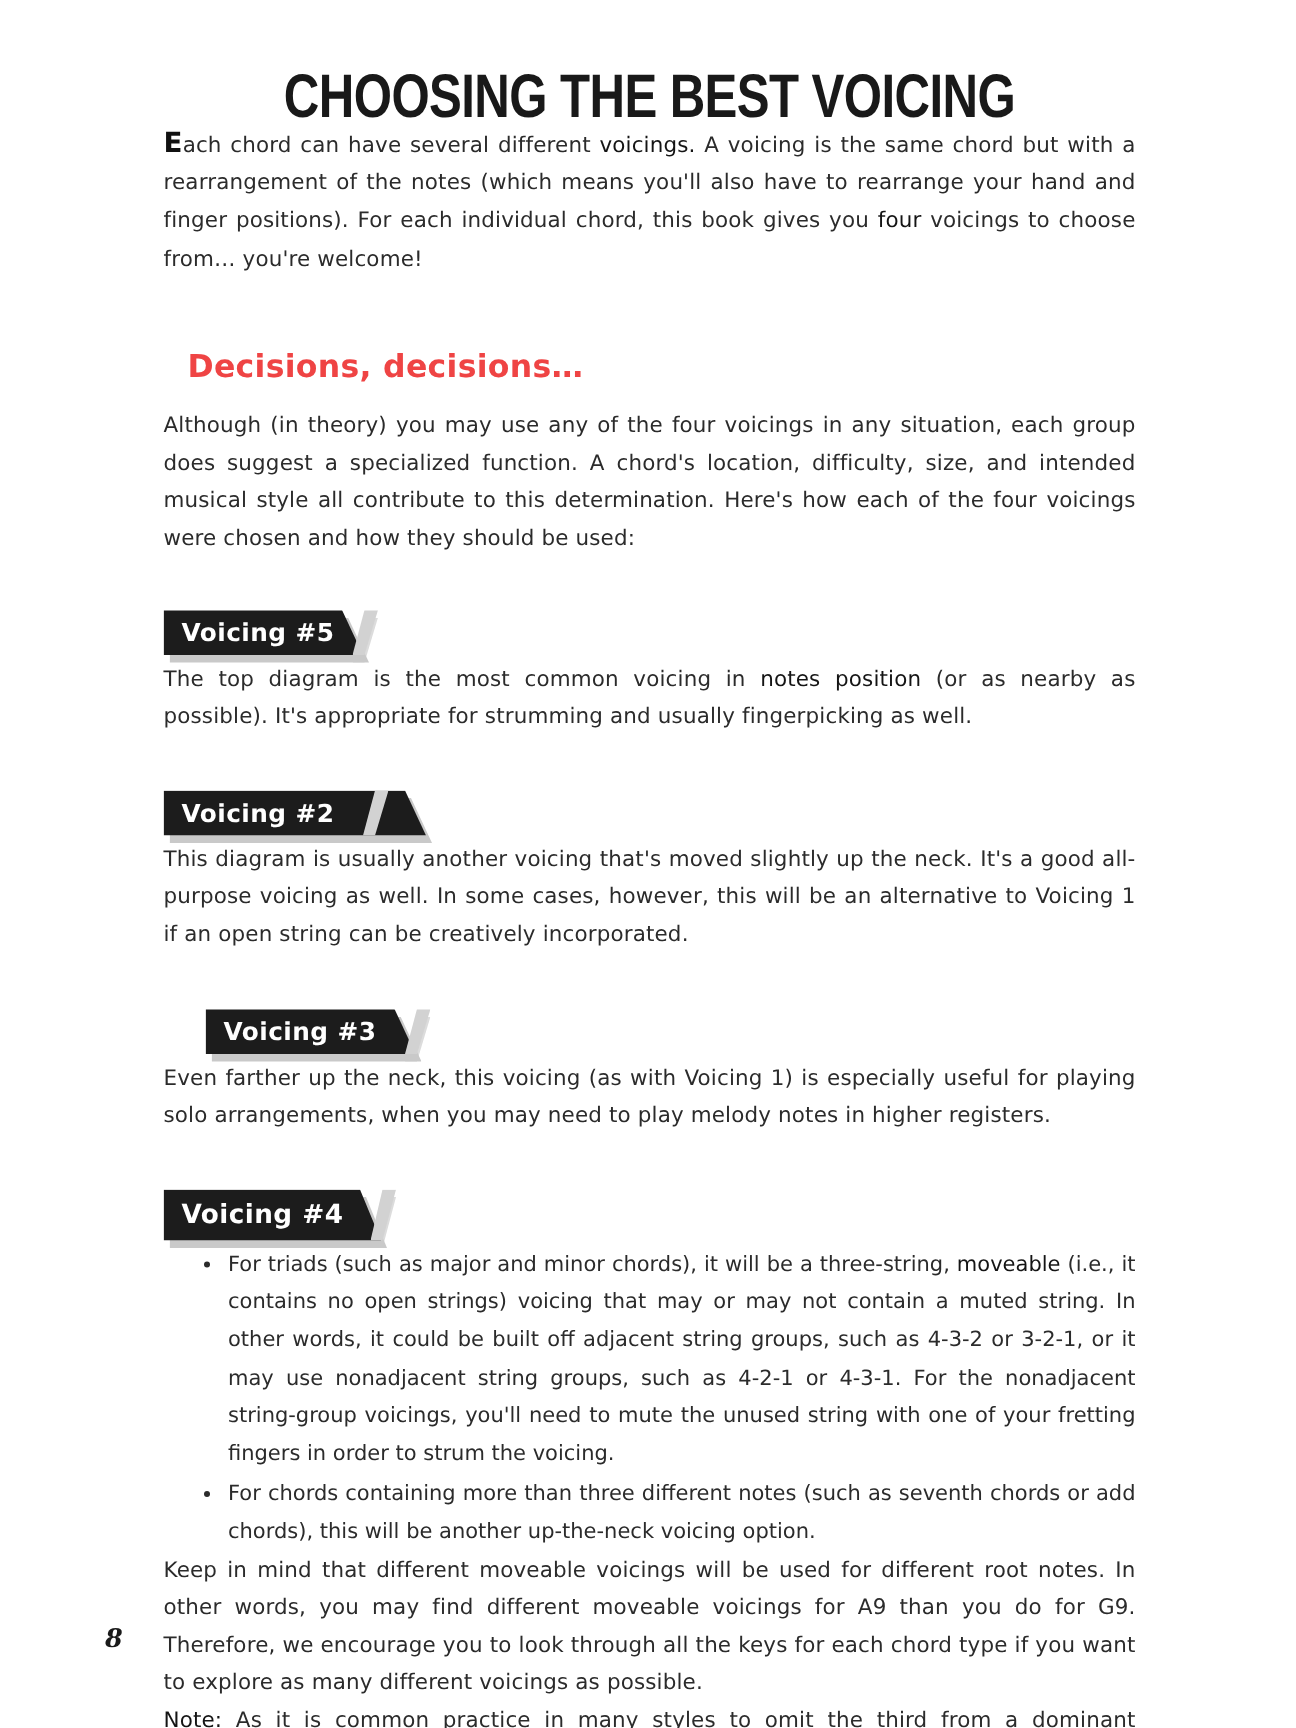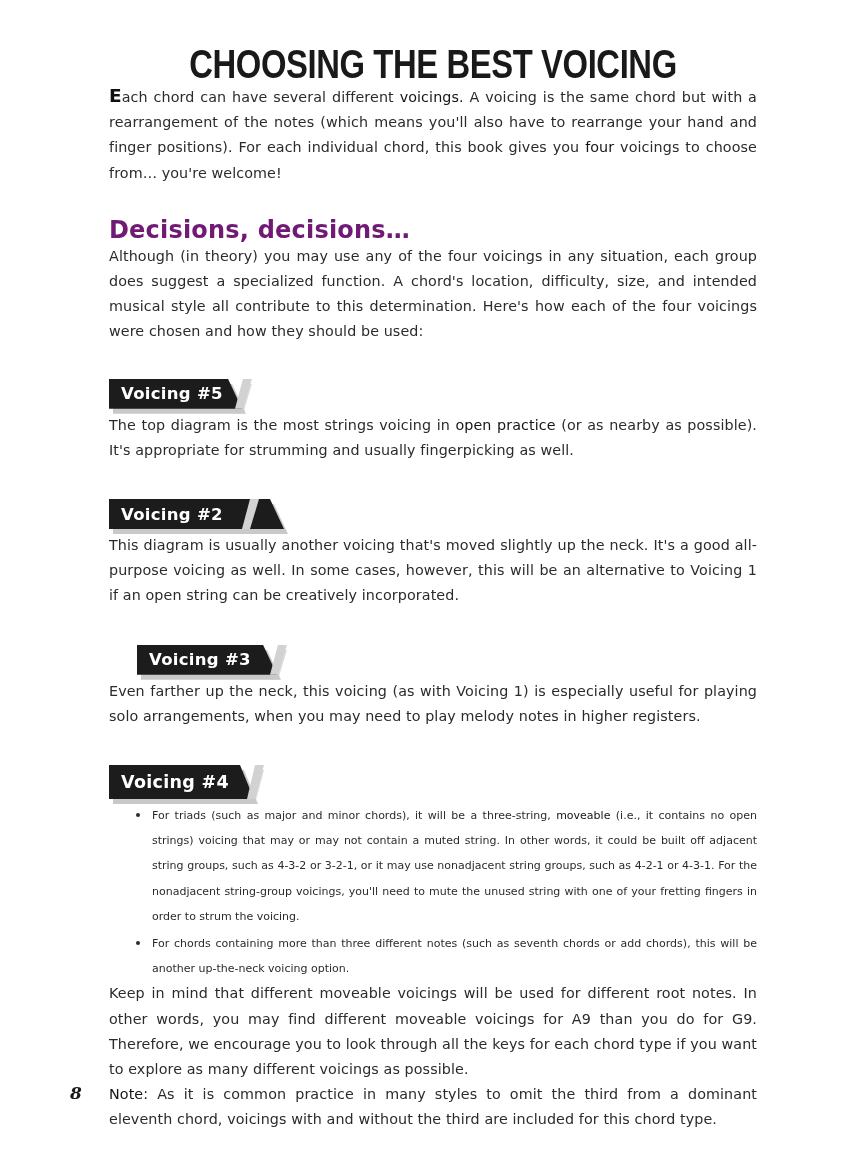--- a/index.html
+++ b/index.html
@@ -68,24 +68,24 @@
   }
 
   b, strong {
     font-weight: normal;
     color: #141414;
   }
 
   
   .section-heading {
     font-family: "DejaVu Sans", sans-serif;
-    font-size: 24px;
-    font-weight: bold;
-    color: #701a75;
-    margin: 0;
+    font-size: 21px;
+    font-weight: bold;
+    color: #ef4444;
+    margin: 16px;
     padding-top: 30px;
     padding-bottom: 0;
     letter-spacing: 0.2px;
   }
 
   .after-heading {
     margin-top: 28px;
   }
 
   
@@ -180,21 +180,21 @@
   
   ul.bullets {
     list-style: none;
     margin: 0;
     padding: 0;
   }
   ul.bullets li {
     position: relative;
     padding-left: 43px;
     font-family: "DejaVu Sans", sans-serif;
-    font-size: 11px;
+    font-size: 14px;
     line-height: 25.2px;
     color: #2b2b2b;
     text-align: justify;
   }
   ul.bullets li + li { margin-top: 2px; }
   ul.bullets li .dot {
     position: absolute;
     left: 27px;
     top: 10px;
     width: 4px;
@@ -232,21 +232,21 @@
 
     <div class="banner-wrap v1">
       <div class="banner w1">
         <div class="sliver-shadow"></div>
         <div class="shadow"></div>
         <div class="body-shape"></div>
         <div class="sliver"></div>
         <div class="label">Voicing #5</div>
       </div>
     </div>
-    <p class="body para-after-banner"><span>The top diagram is the most strings voicing in </span><b>open practice</b><span> (or as nearby as possible). It's appropriate for strumming and usually fingerpicking as well.</span></p>
+    <p class="body para-after-banner"><span>The top diagram is the most common voicing in </span><b>notes position</b><span> (or as nearby as possible). It's appropriate for strumming and usually fingerpicking as well.</span></p>
 
     <div class="banner-wrap v2">
       <div class="banner w2">
         <div class="sliver-shadow"></div>
         <div class="shadow"></div>
         <div class="body-shape"></div>
         <div class="sliver"></div>
         <div class="label">Voicing #2</div>
       </div>
     </div>

